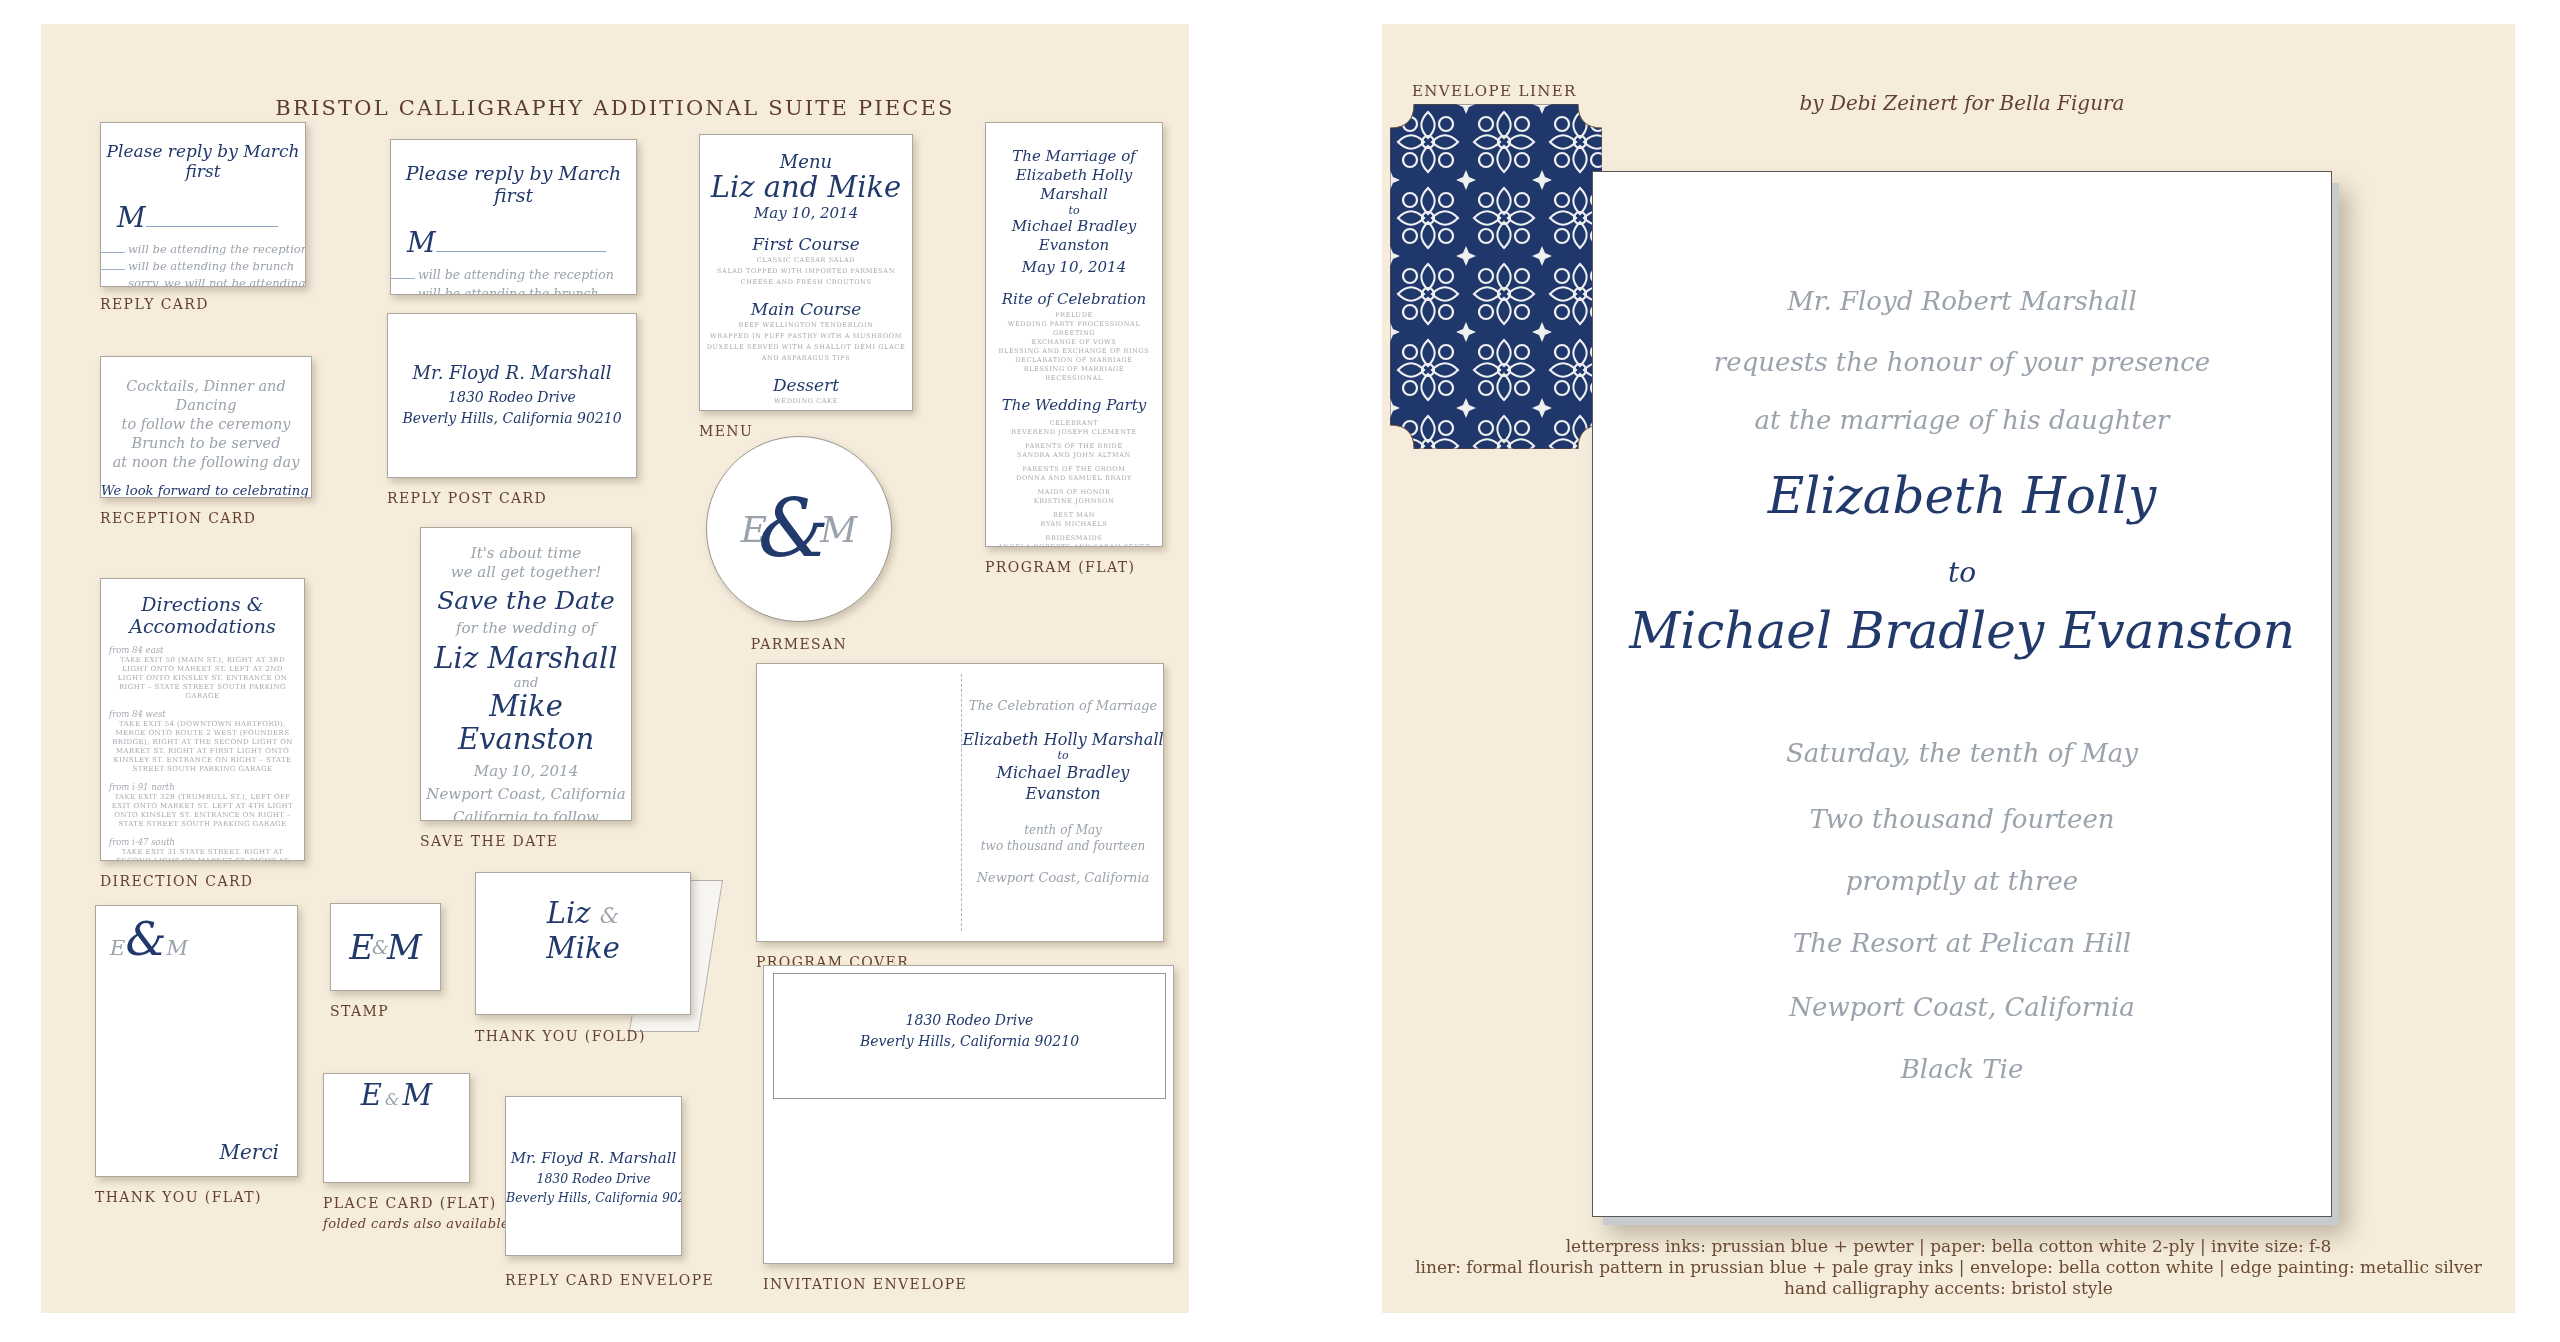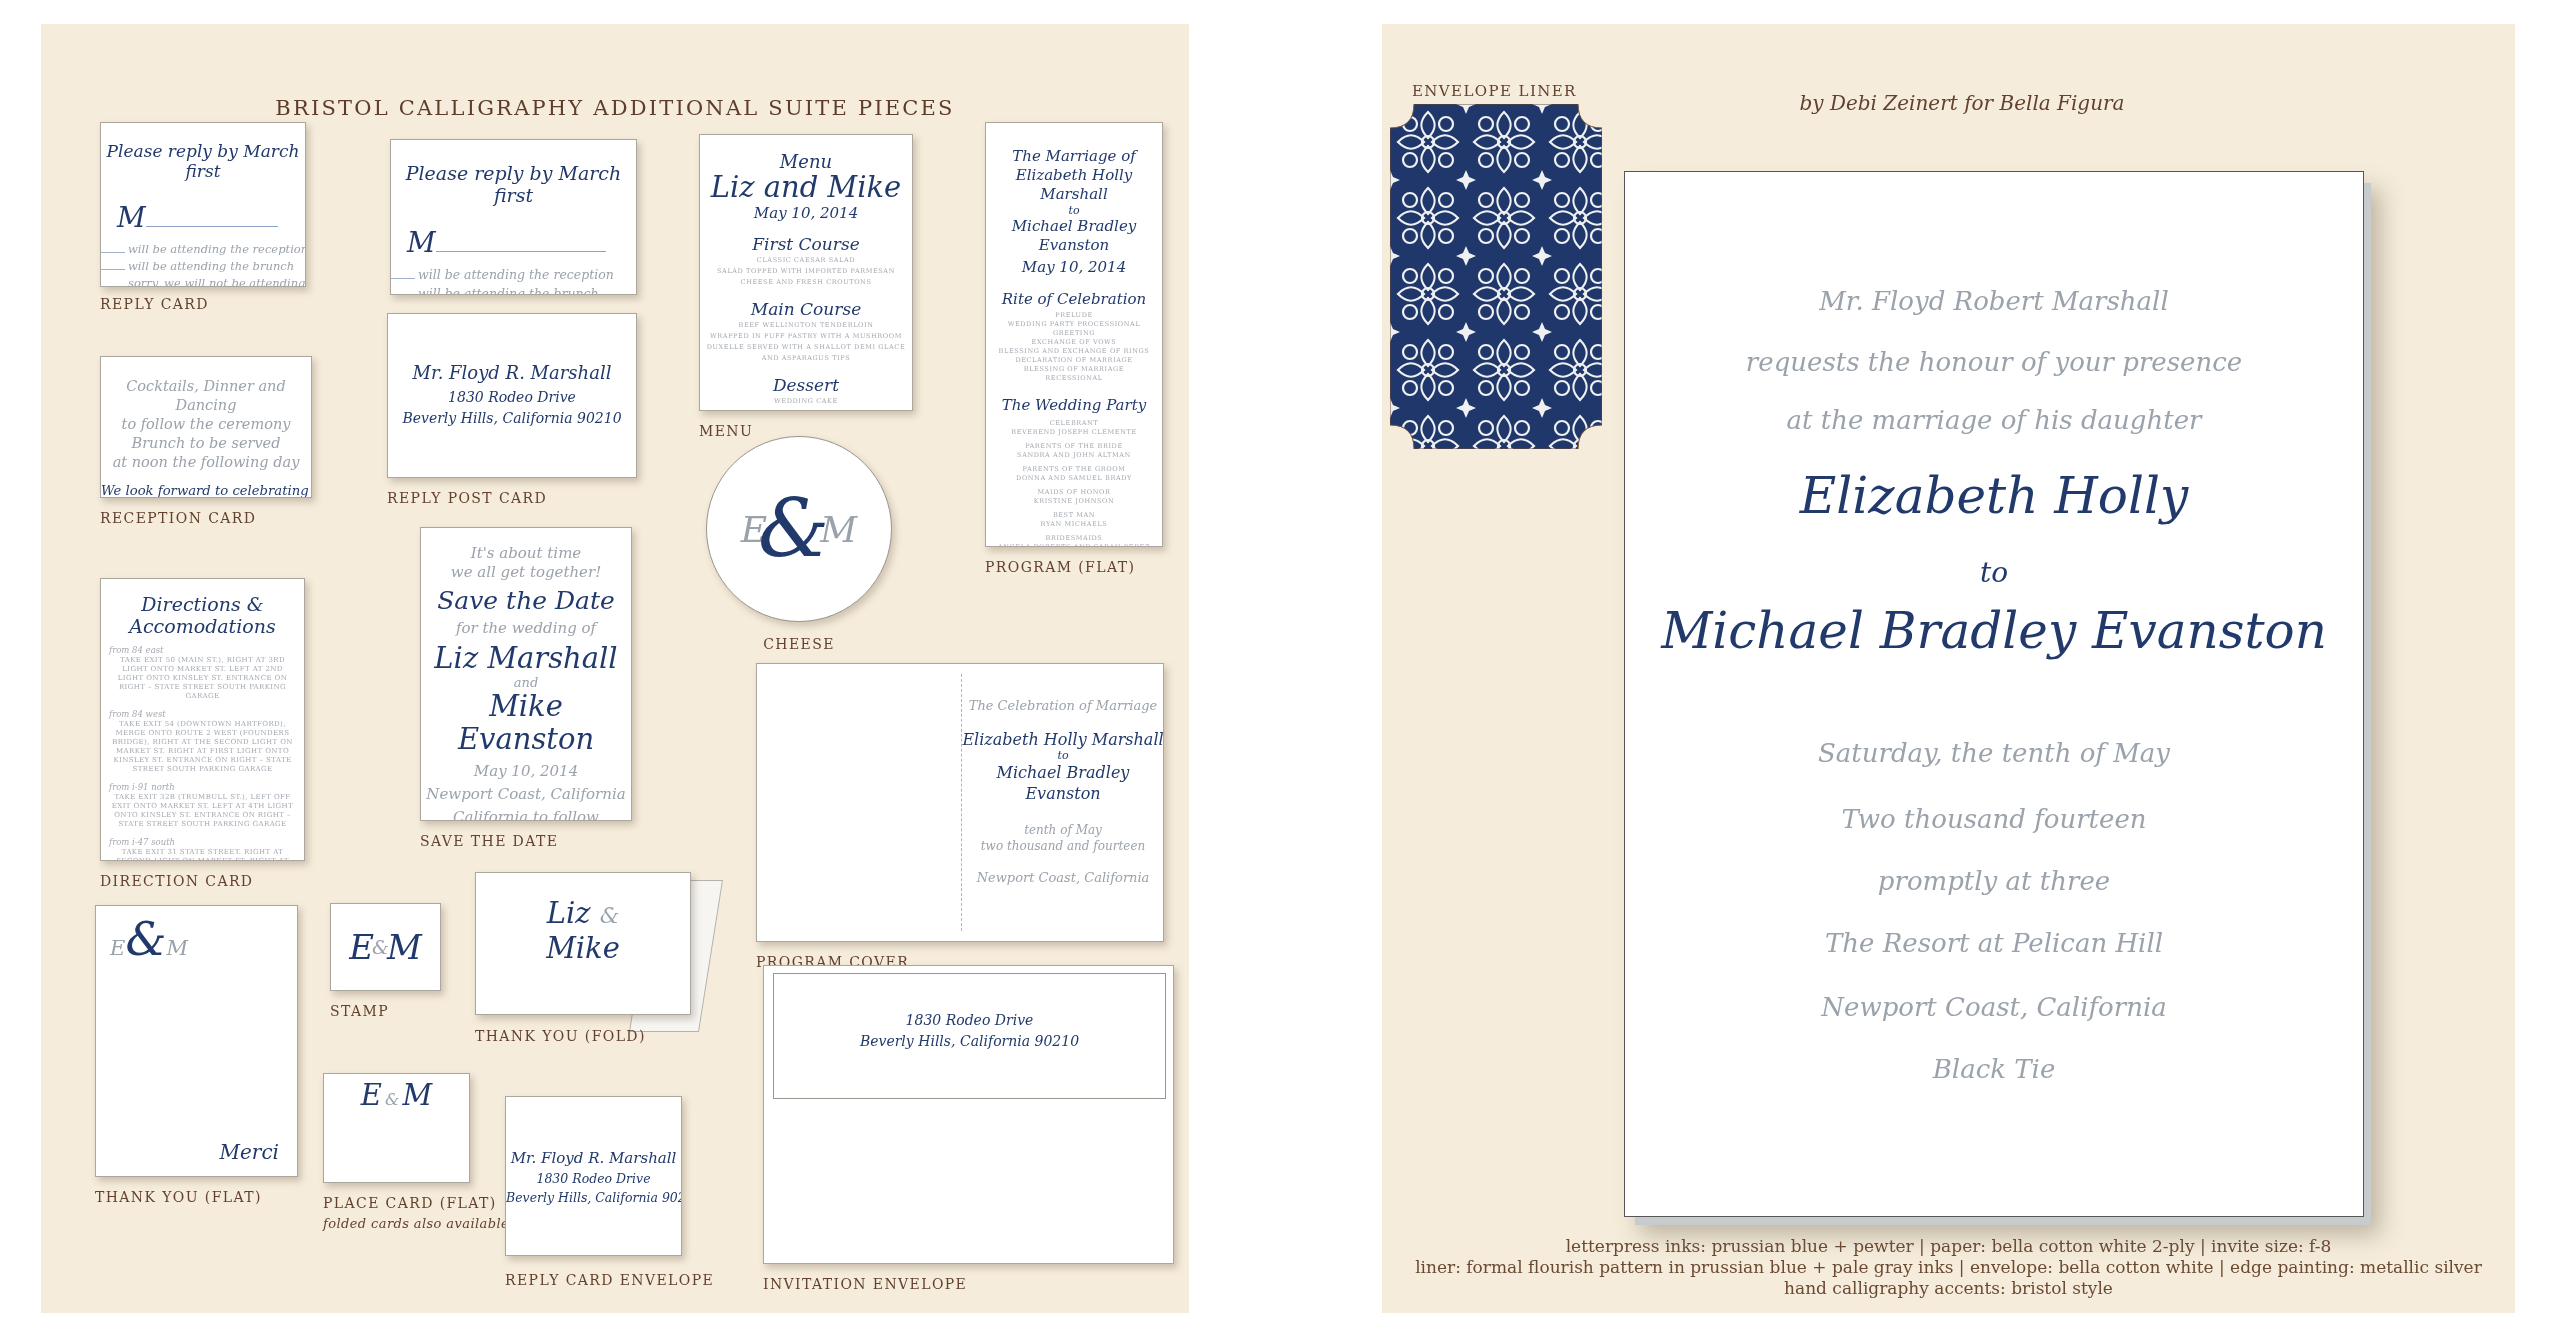--- a/index.html
+++ b/index.html
@@ -81,21 +81,21 @@
   #tyfold .nm{font-size:29px;line-height:33px;text-align:center;}
   #tyfold .amp{color:#9aa2ab;font-size:22px;}
   
   #invenv .innerRect{position:absolute;left:9px;top:7px;width:393px;height:126px;border:1px solid #9b978f;}
   
   #linerLbl{left:30px;top:58px;font-size:15px;}
   #rTitleWrap{position:absolute;left:210px;width:740px;top:58px;text-align:center;color:#63412e;}
   #rTitle{font-size:29px;letter-spacing:2.5px;}
   #rSub{font-size:20px;font-style:italic;margin-top:9px;}
   #invCard{position:absolute;left:210px;top:147px;width:740px;height:1046px;background:#fff;border:1px solid #565656;
-           box-shadow:9px 10px 0 -2px #c7cbce, 16px 18px 22px rgba(90,75,55,.35);margin-left:32px;}
+           box-shadow:9px 10px 0 -2px #c7cbce, 16px 18px 22px rgba(90,75,55,.35);}
   .invLine{position:absolute;left:0;width:100%;text-align:center;white-space:nowrap;}
   .invG{font-size:26px;color:#9aa2ab;font-style:italic;}
   .invN{color:#21396b;font-style:italic;}
   #specs{position:absolute;left:0;top:1212px;width:100%;text-align:center;color:#6b4a33;font-size:17px;line-height:21px;}
 </style>
 </head>
 <body>
 
 <div class="stage">
 
@@ -184,21 +184,21 @@
       <div class="li caps">ANGELA ROBERTS AND SARAH PEREZ</div>
 
     </div>
     <div class="lbl" style="left:944px;top:535px;">PROGRAM (FLAT)</div>
 
     <div id="coaster" style="left:665px;top:412px;width:186px;height:186px;">
       <span class="mSide">E</span>
       <span class="mCenter">&amp;</span>
       <span class="mSide">M</span>
     </div>
-    <div class="lbl ctr" style="left:665px;top:612px;width:186px;">CHEESE</div>
+    <div class="lbl ctr" style="left:665px;top:612px;width:186px;">PARMESAN</div>
 
     <div class="card" id="direction" style="left:59px;top:554px;width:205px;height:283px;">
       <div class="t scN">Directions &amp; Accomodations</div>
       <div class="sh scG">from 84 east</div>
       <div class="sb">TAKE EXIT 50 (MAIN ST.), RIGHT AT 3RD LIGHT ONTO MARKET ST. LEFT AT 2ND LIGHT ONTO KINSLEY ST. ENTRANCE ON RIGHT – STATE STREET SOUTH PARKING GARAGE</div>
       <div class="sh scG">from 84 west</div>
       <div class="sb">TAKE EXIT 54 (DOWNTOWN HARTFORD), MERGE ONTO ROUTE 2 WEST (FOUNDERS BRIDGE), RIGHT AT THE SECOND LIGHT ON MARKET ST. RIGHT AT FIRST LIGHT ONTO KINSLEY ST. ENTRANCE ON RIGHT – STATE STREET SOUTH PARKING GARAGE</div>
       <div class="sh scG">from i-91 north</div>
       <div class="sb">TAKE EXIT 32B (TRUMBULL ST.), LEFT OFF EXIT ONTO MARKET ST. LEFT AT 4TH LIGHT ONTO KINSLEY ST. ENTRANCE ON RIGHT – STATE STREET SOUTH PARKING GARAGE</div>
       <div class="sh scG">from i-47 south</div>

